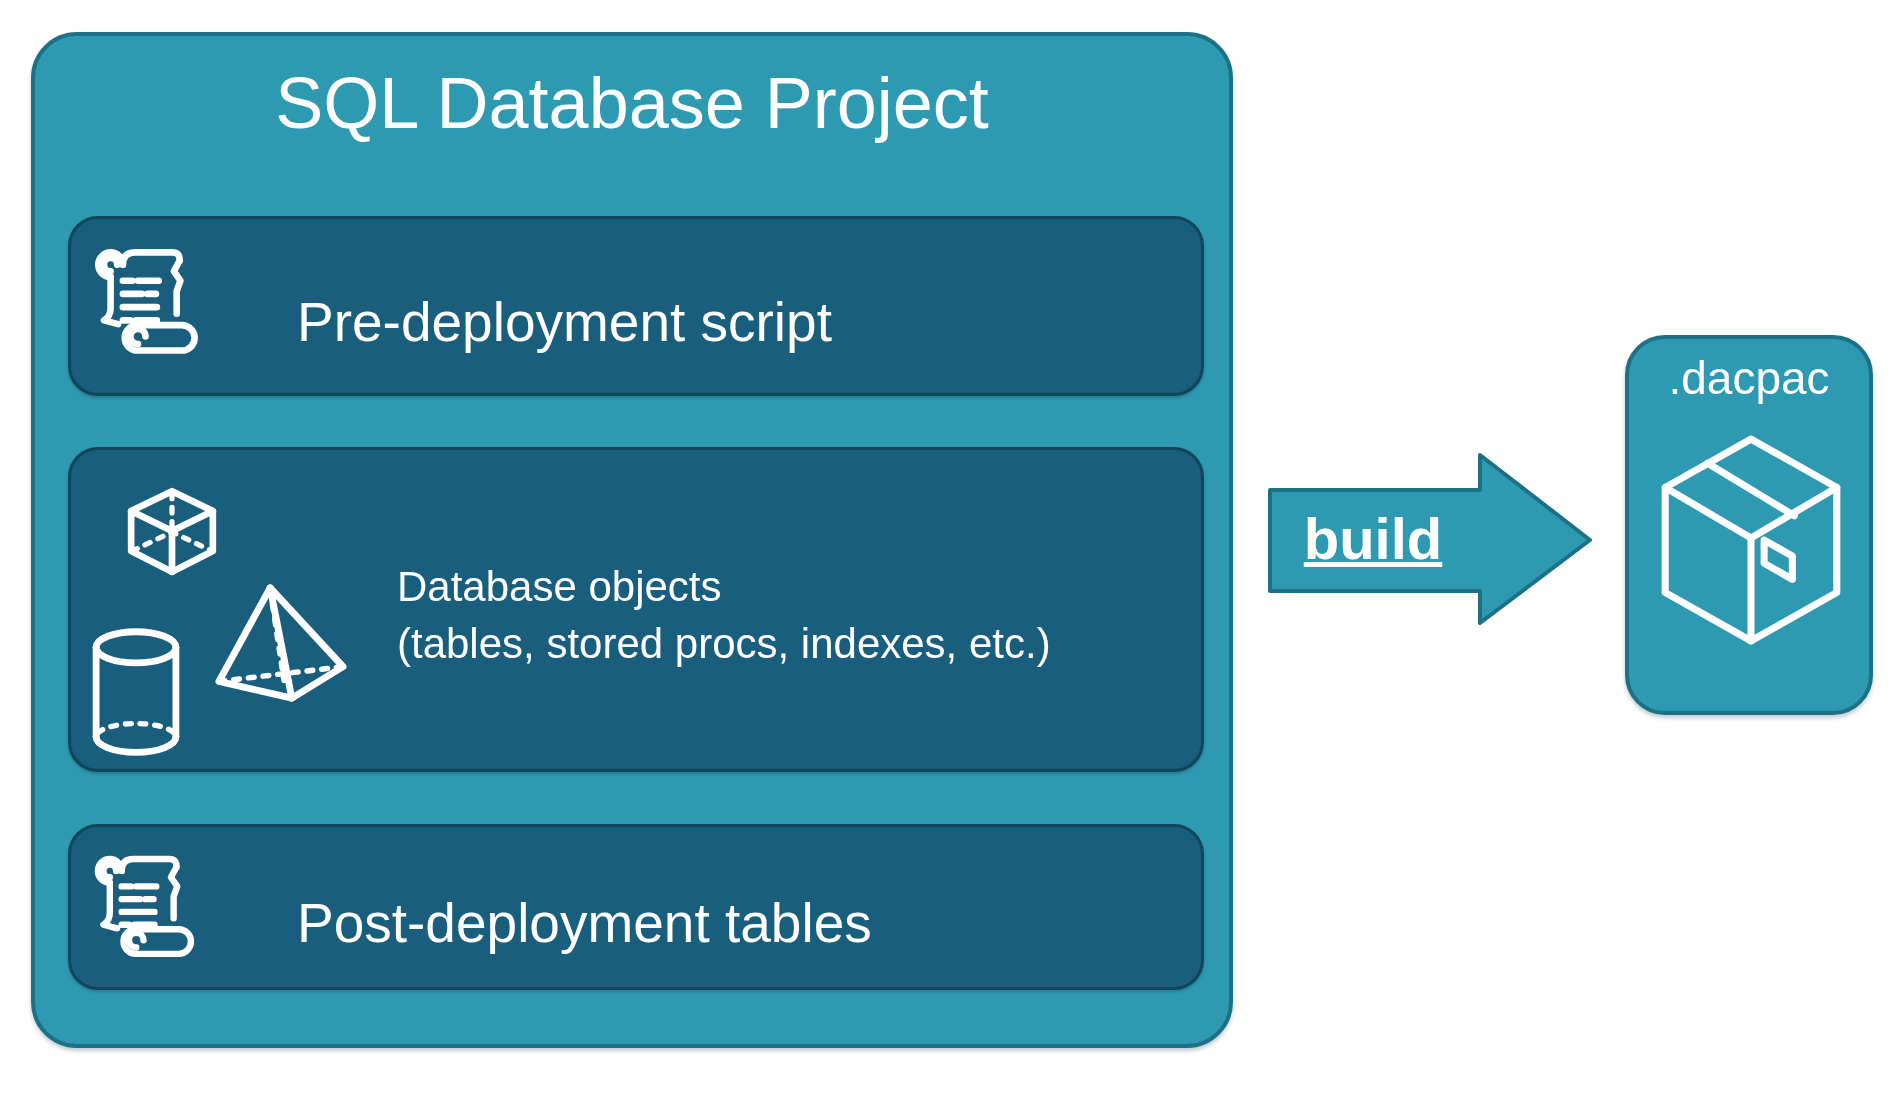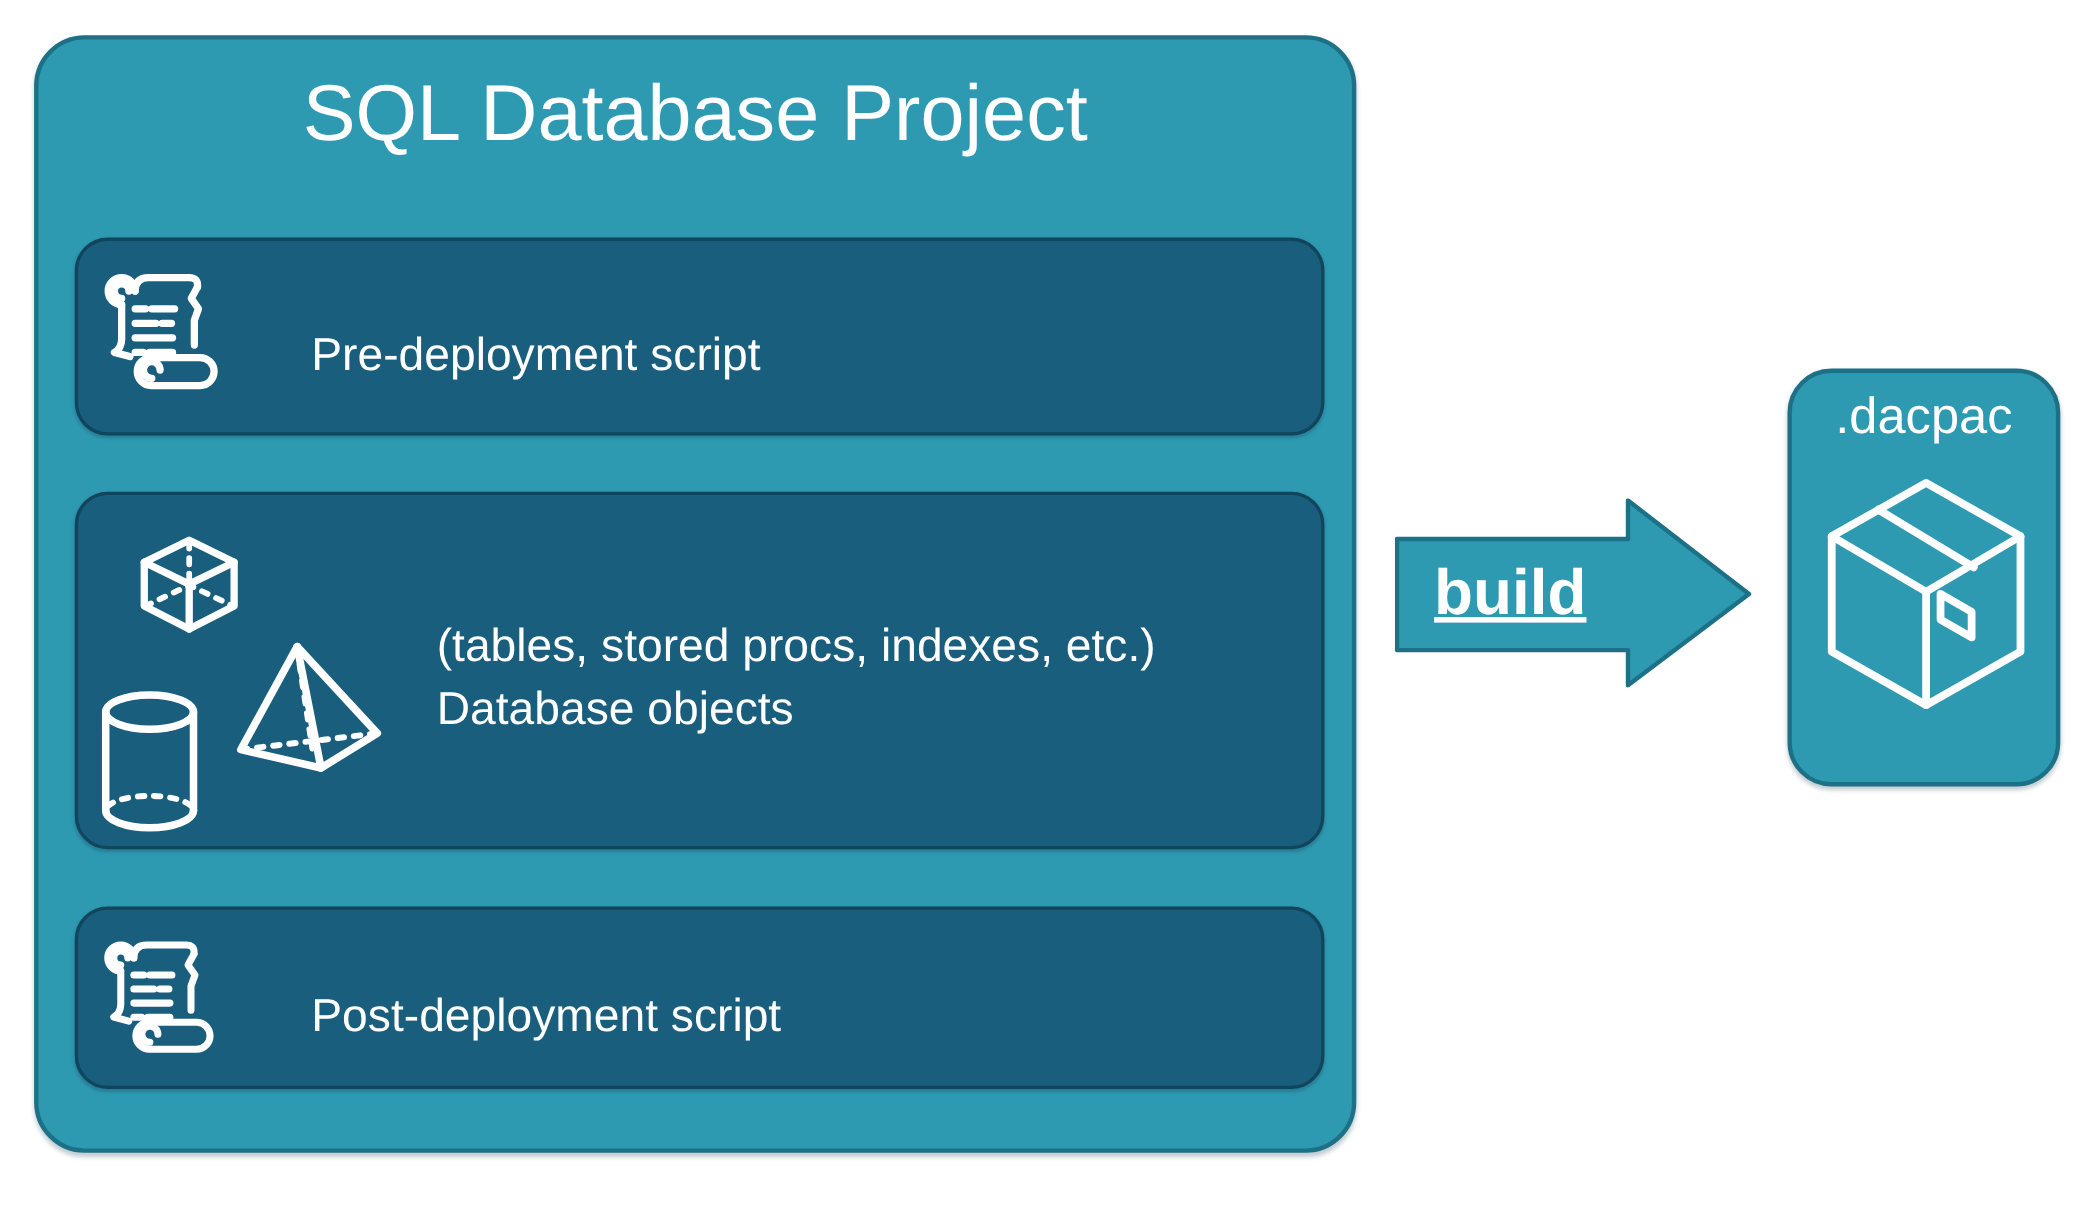--- a/index.html
+++ b/index.html
@@ -26,22 +26,22 @@
   .card{
     position:absolute;left:33px;width:1136px;
     background:var(--card);border:3px solid var(--card-border);border-radius:30px;
     box-shadow:0 2px 3px rgba(10,40,60,.25);
   }
   .card-pre {top:180px;height:180px;}
   .card-obj {top:411px;height:325px;}
   .card-post{top:788px;height:166px;}
 
   .card-label{
-    position:absolute;left:212px;top:0;bottom:0;display:flex;align-items:center;
-    font-size:42px;color:var(--ink);white-space:nowrap;margin-top:31px;
+    position:absolute;left:226px;top:0;bottom:0;display:flex;align-items:center;
+    font-size:55px;color:var(--ink);white-space:nowrap;margin-top:31px;
   }
   .obj-text{
     position:absolute;left:326px;top:108px;
     font-size:42px;line-height:57px;color:var(--ink);white-space:nowrap;
   }
 
   .icon{position:absolute;}
   .icon svg{display:block;width:100%;height:100%;}
   .scroll-pre {left:16px;top:22px;width:118px;height:120px;}
   .scroll-post{left:16px;top:20px;width:114px;height:118px;}
@@ -134,22 +134,22 @@
             <path d="M9 26v92"></path>
             <path d="M91 26v92"></path>
             <path d="M9 118a41 16 0 0 0 82 0"></path>
           </g>
           <g class="stroke dash" stroke-width="5.5">
             <path d="M11 114a41 14 0 0 1 78 0"></path>
           </g>
         </svg>
       </span>
       <div class="obj-text">
+        <div>Database objects</div>
         <div>(tables, stored procs, indexes, etc.)</div>
-        <div>Database objects</div>
       </div>
     </div>
 
     <div class="card card-post">
       <span class="icon scroll-post">
         <svg viewBox="0 0 125 125">
           <g class="stroke" stroke-width="7">
             <path d="M25 37a13 13 0 1 1 13-13"></path>
             <path d="M25 31a7 7 0 1 1 7-7"></path>
             <path d="M38 24Q38 11 51 11H90q9 0 8 9"></path>
@@ -159,21 +159,21 @@
             <path d="M54 108a8 8 0 1 1 8-8"></path>
           </g>
           <g class="stroke" stroke-width="7" stroke-linecap="butt">
             <path d="M38 41h10M54 41h22"></path>
             <path d="M38 55h20M64 55h9"></path>
             <path d="M38 69h36"></path>
             <path d="M38 83h8M52 83h22"></path>
           </g>
         </svg>
       </span>
-      <div class="card-label">Post-deployment script</div>
+      <div class="card-label">Post-deployment tables</div>
     </div>
   </div>
 
   <svg class="build-arrow" viewBox="0 0 328 172">
     <polygon points="2,37 212,37 212,2 322,87 212,170 212,138 2,138" fill="var(--teal)" stroke="var(--teal-border)" stroke-width="4" stroke-linejoin="round"></polygon>
   </svg>
   <div class="build-label">build</div>
 
   <div class="dacpac-box">
     <div class="dacpac-label">.dacpac</div>

